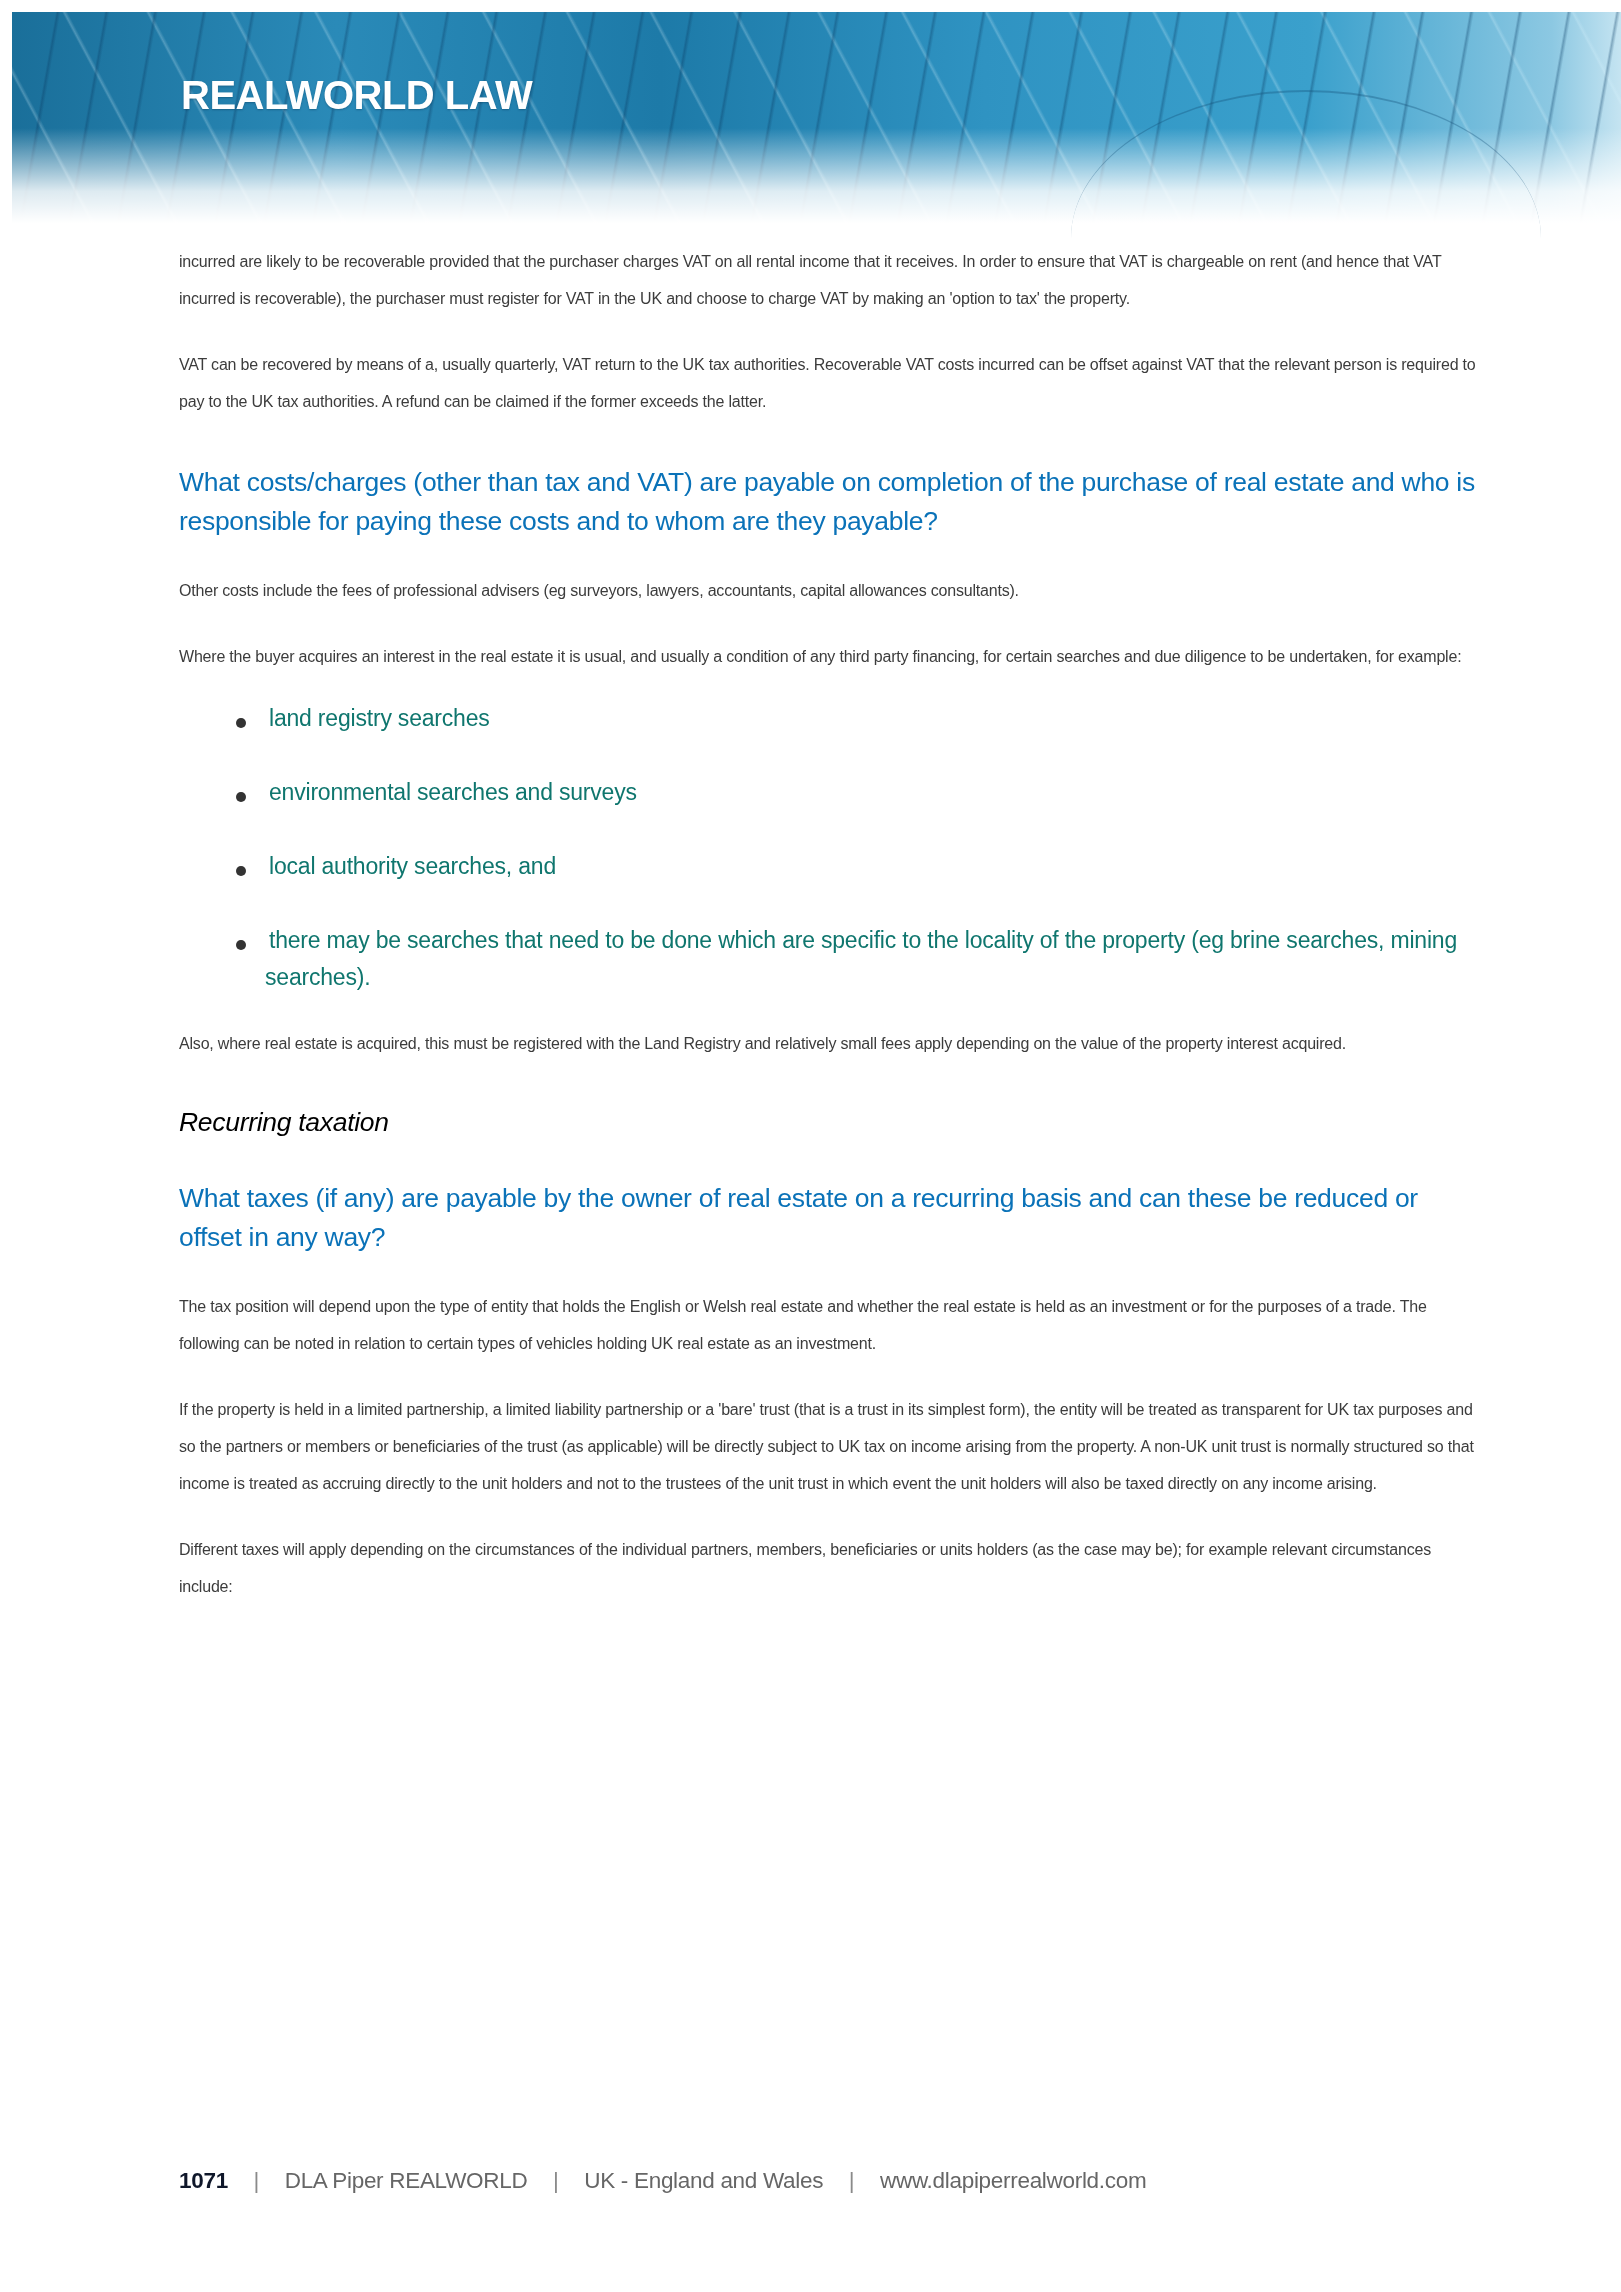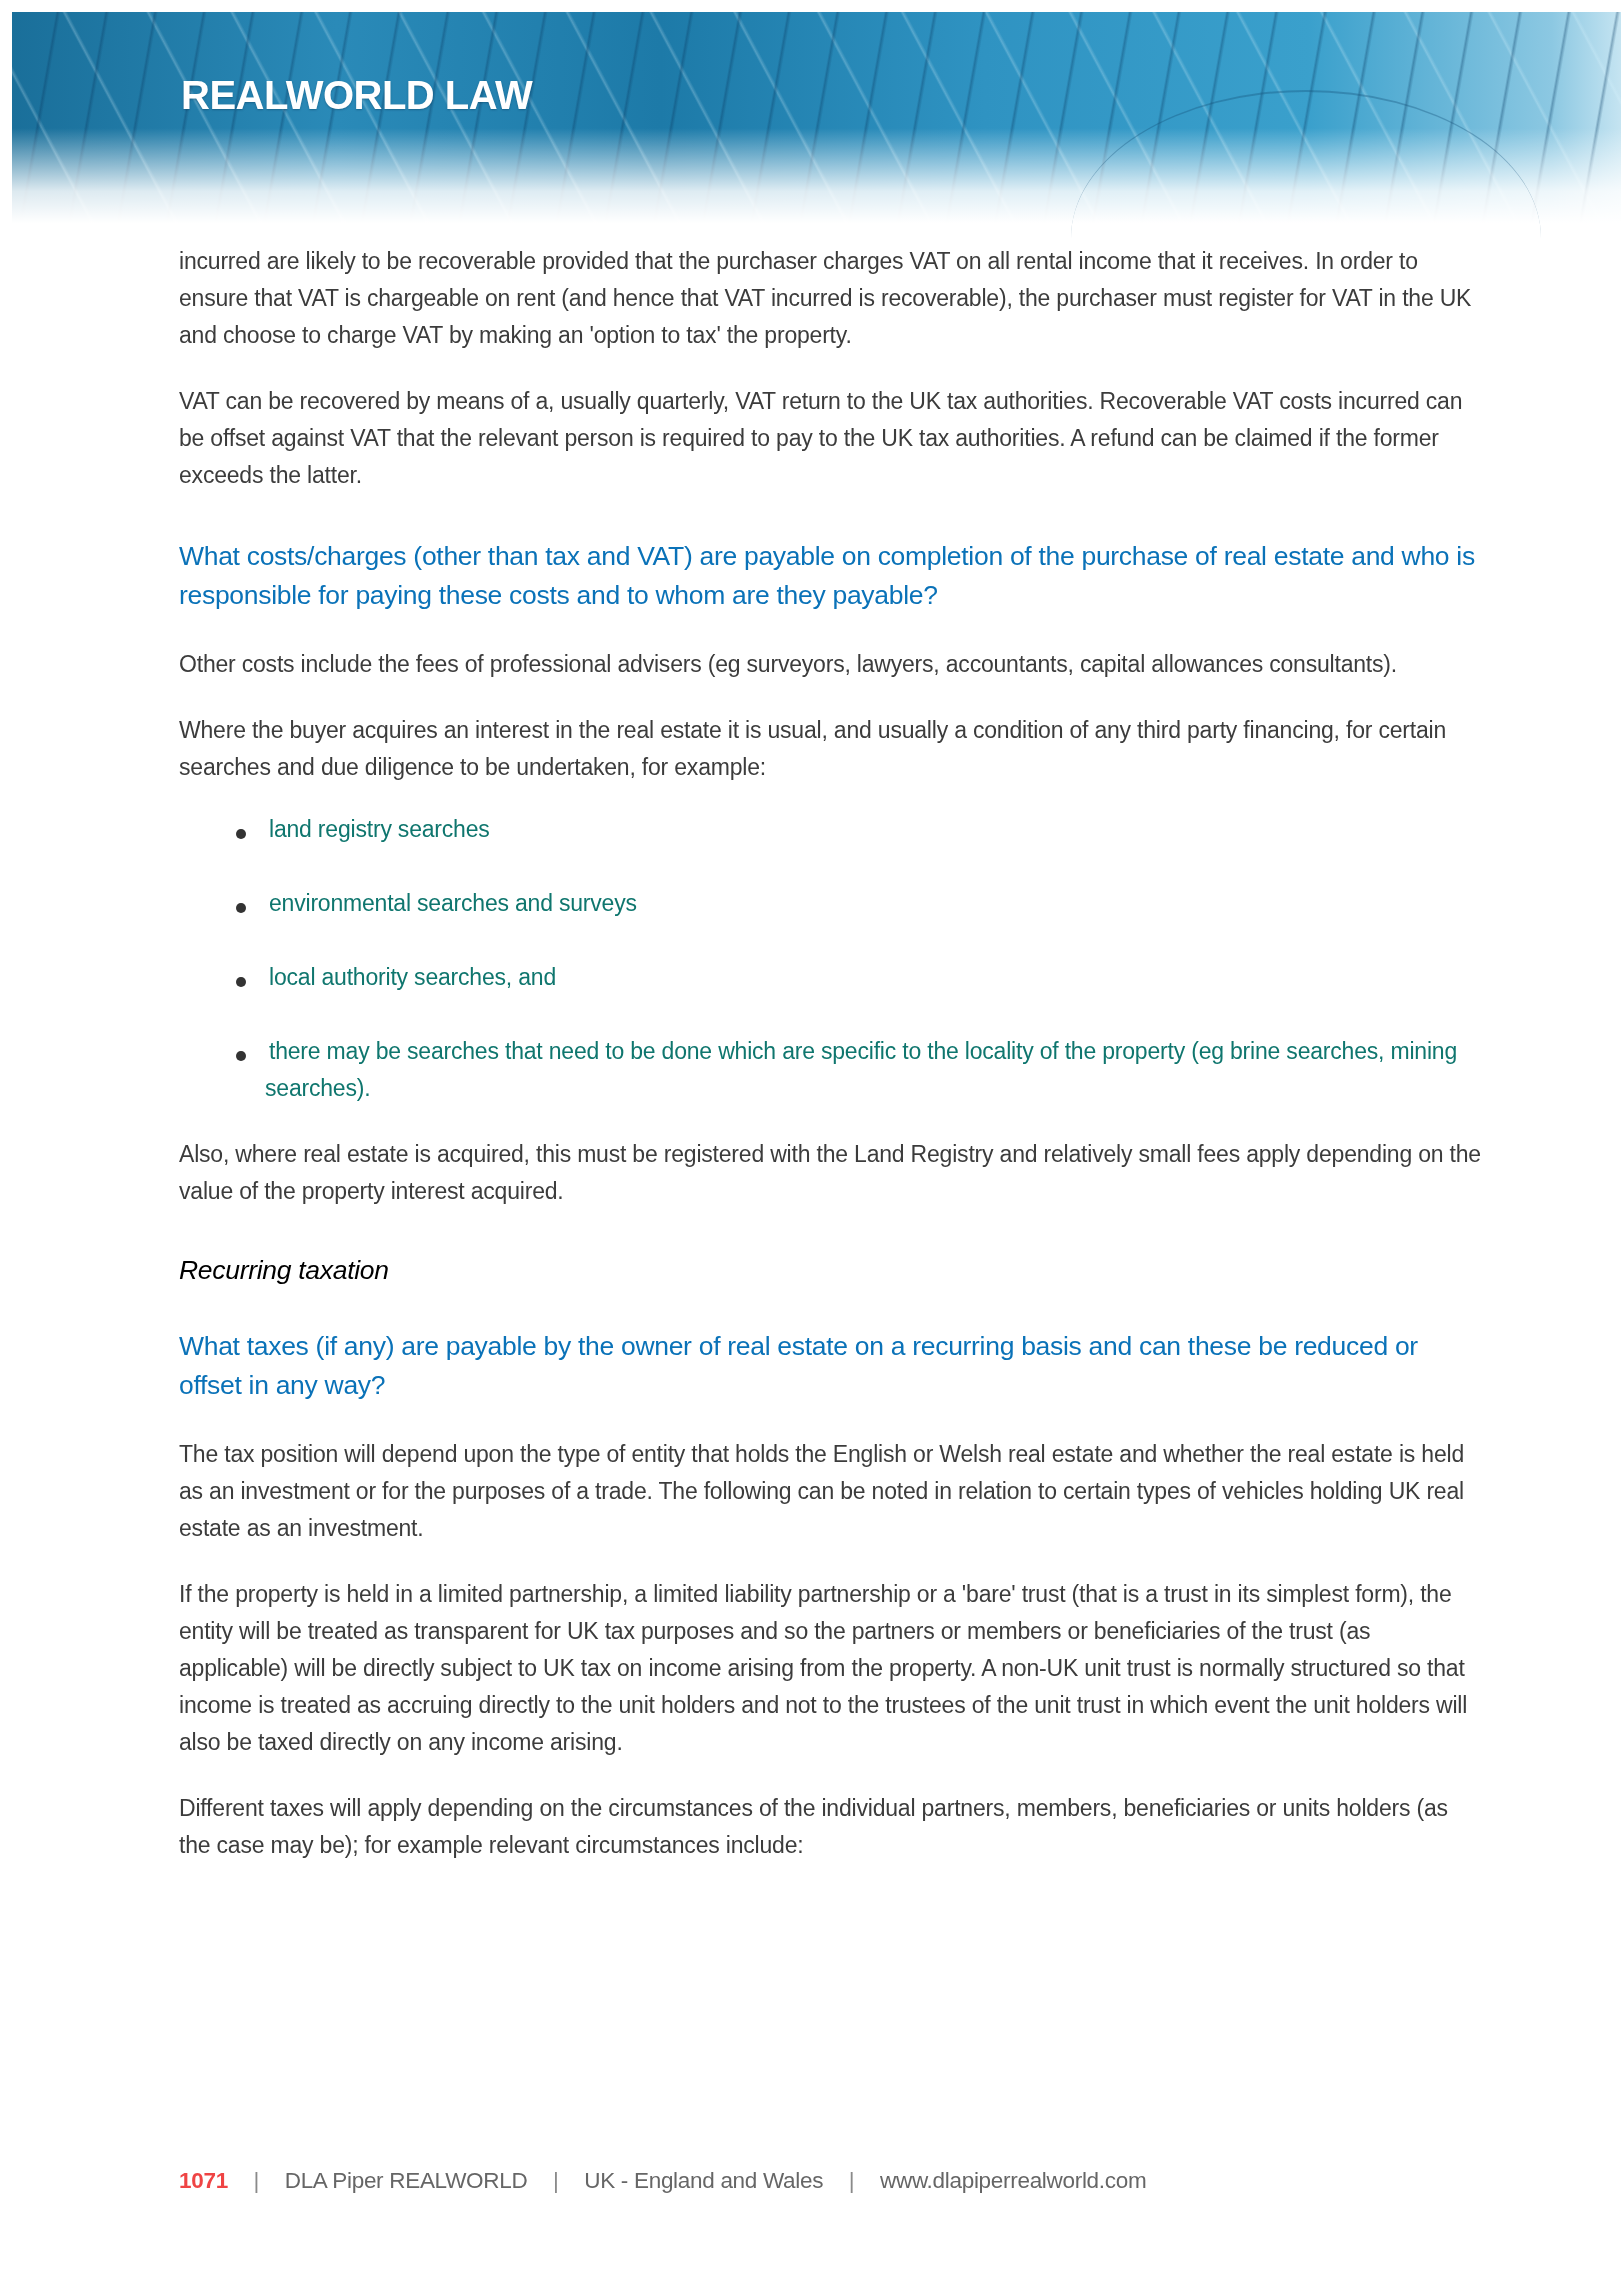--- a/index.html
+++ b/index.html
@@ -20,21 +20,21 @@
     }
     .brand {
       position: absolute; left: 165px; top: 57px;
       font-family: "Liberation Sans", sans-serif; font-weight: bold;
       font-size: 40px; letter-spacing: -0.5px; color: #ffffff;
       text-shadow: 0 1px 2px rgba(0,40,70,0.35);
     }
 
     .content { position: absolute; left: 163px; top: 227px; width: 1313px; }
     p.body {
-      font-size: 23px; line-height: 37px; color: #3c3c3c; margin-bottom: 29px;
+      font-size: 16px; line-height: 37px; color: #3c3c3c; margin-bottom: 29px;
       letter-spacing: -0.2px;
     }
     h2.q {
       font-size: 26.5px; line-height: 39px; color: #0a72b8; font-weight: normal;
       margin-top: 43px; margin-bottom: 31px; letter-spacing: -0.3px;
     }
     h3.section {
       font-size: 26.5px; line-height: 39px; color: #000000; font-weight: normal; font-style: italic;
       margin-top: 41px; margin-bottom: 0; letter-spacing: -0.3px;
     }
@@ -50,21 +50,21 @@
     ul.bullets li:last-child { margin-bottom: 0; }
     ul.bullets li .dot {
       position: absolute; left: 49px; top: 13.7px; width: 9.8px; height: 9.8px;
       border-radius: 50%; background: #333333;
     }
 
     .footer {
       position: absolute; left: 163px; top: 2156px; font-size: 22.5px; color: #666666;
       letter-spacing: -0.3px; white-space: nowrap;
     }
-    .footer .page-num { font-weight: bold; color: #ef4444; }
+    .footer .page-num { font-weight: bold; color: #0f172a; }
     .footer .sep { color: #8a8a8a; margin: 0 15.7px; }
   </style>
 </head>
 <body>
 
 <div class="banner">
   <div class="brand">REALWORLD LAW</div>
 </div>
 
 <div class="content">

